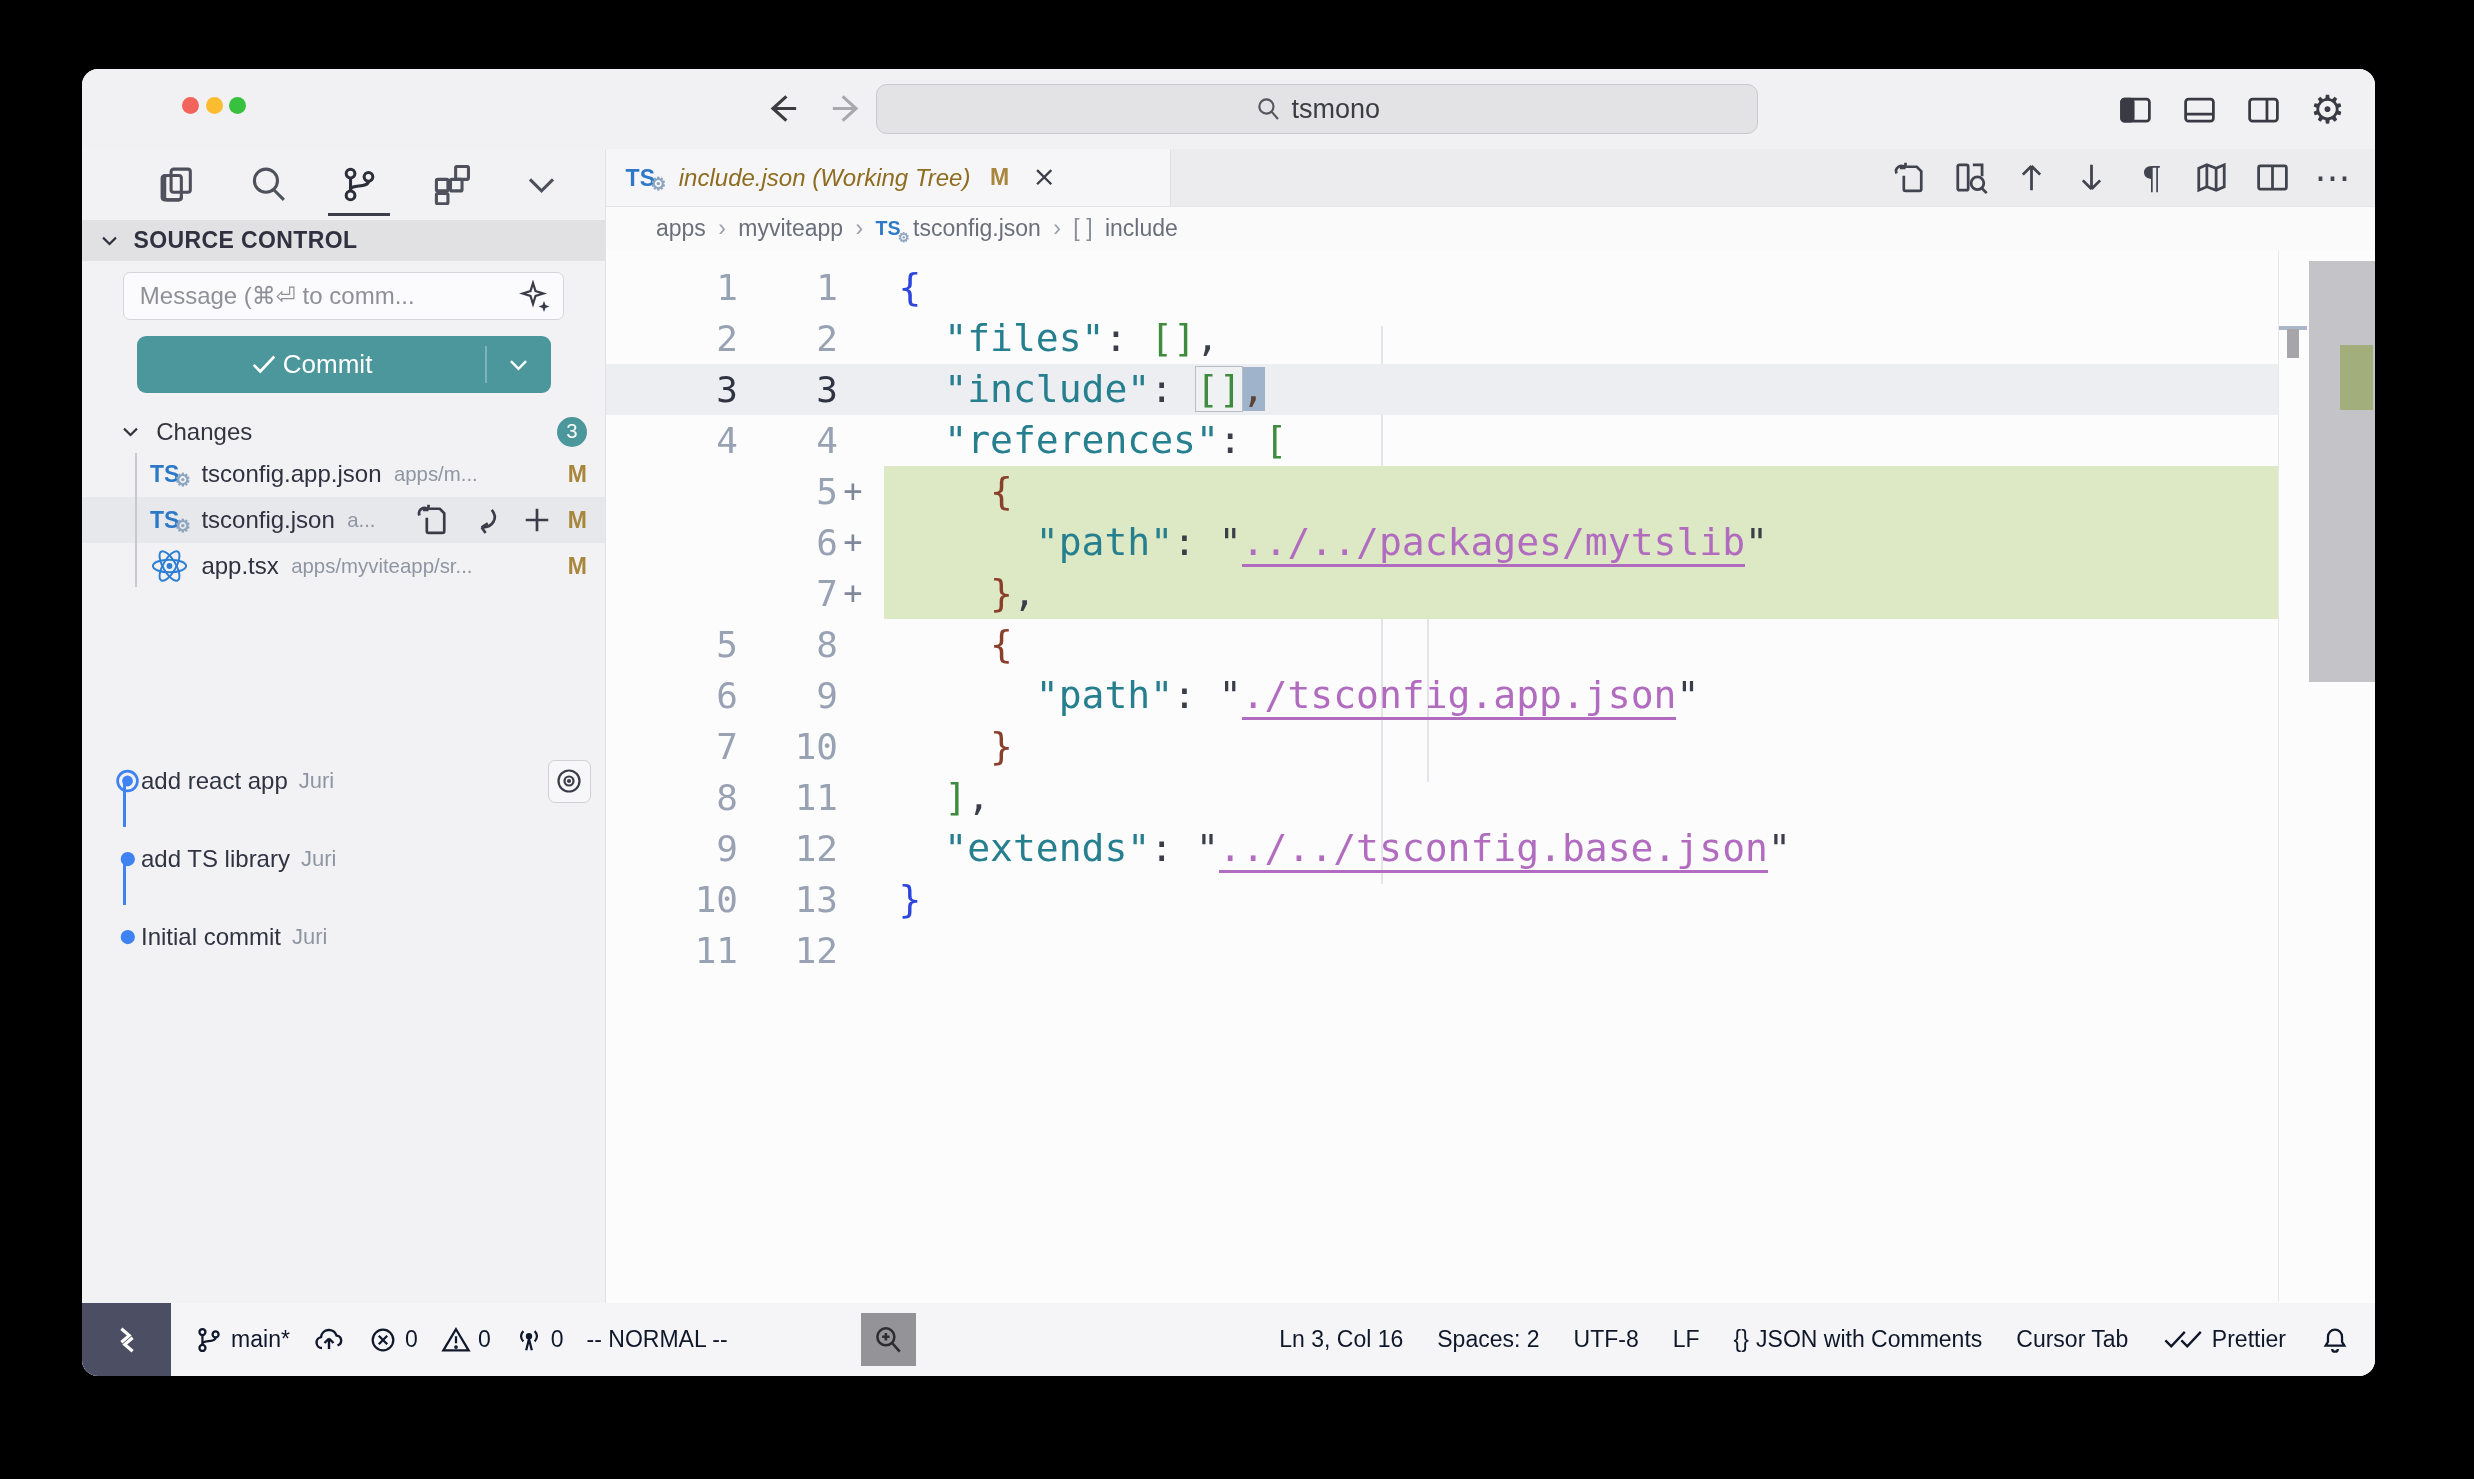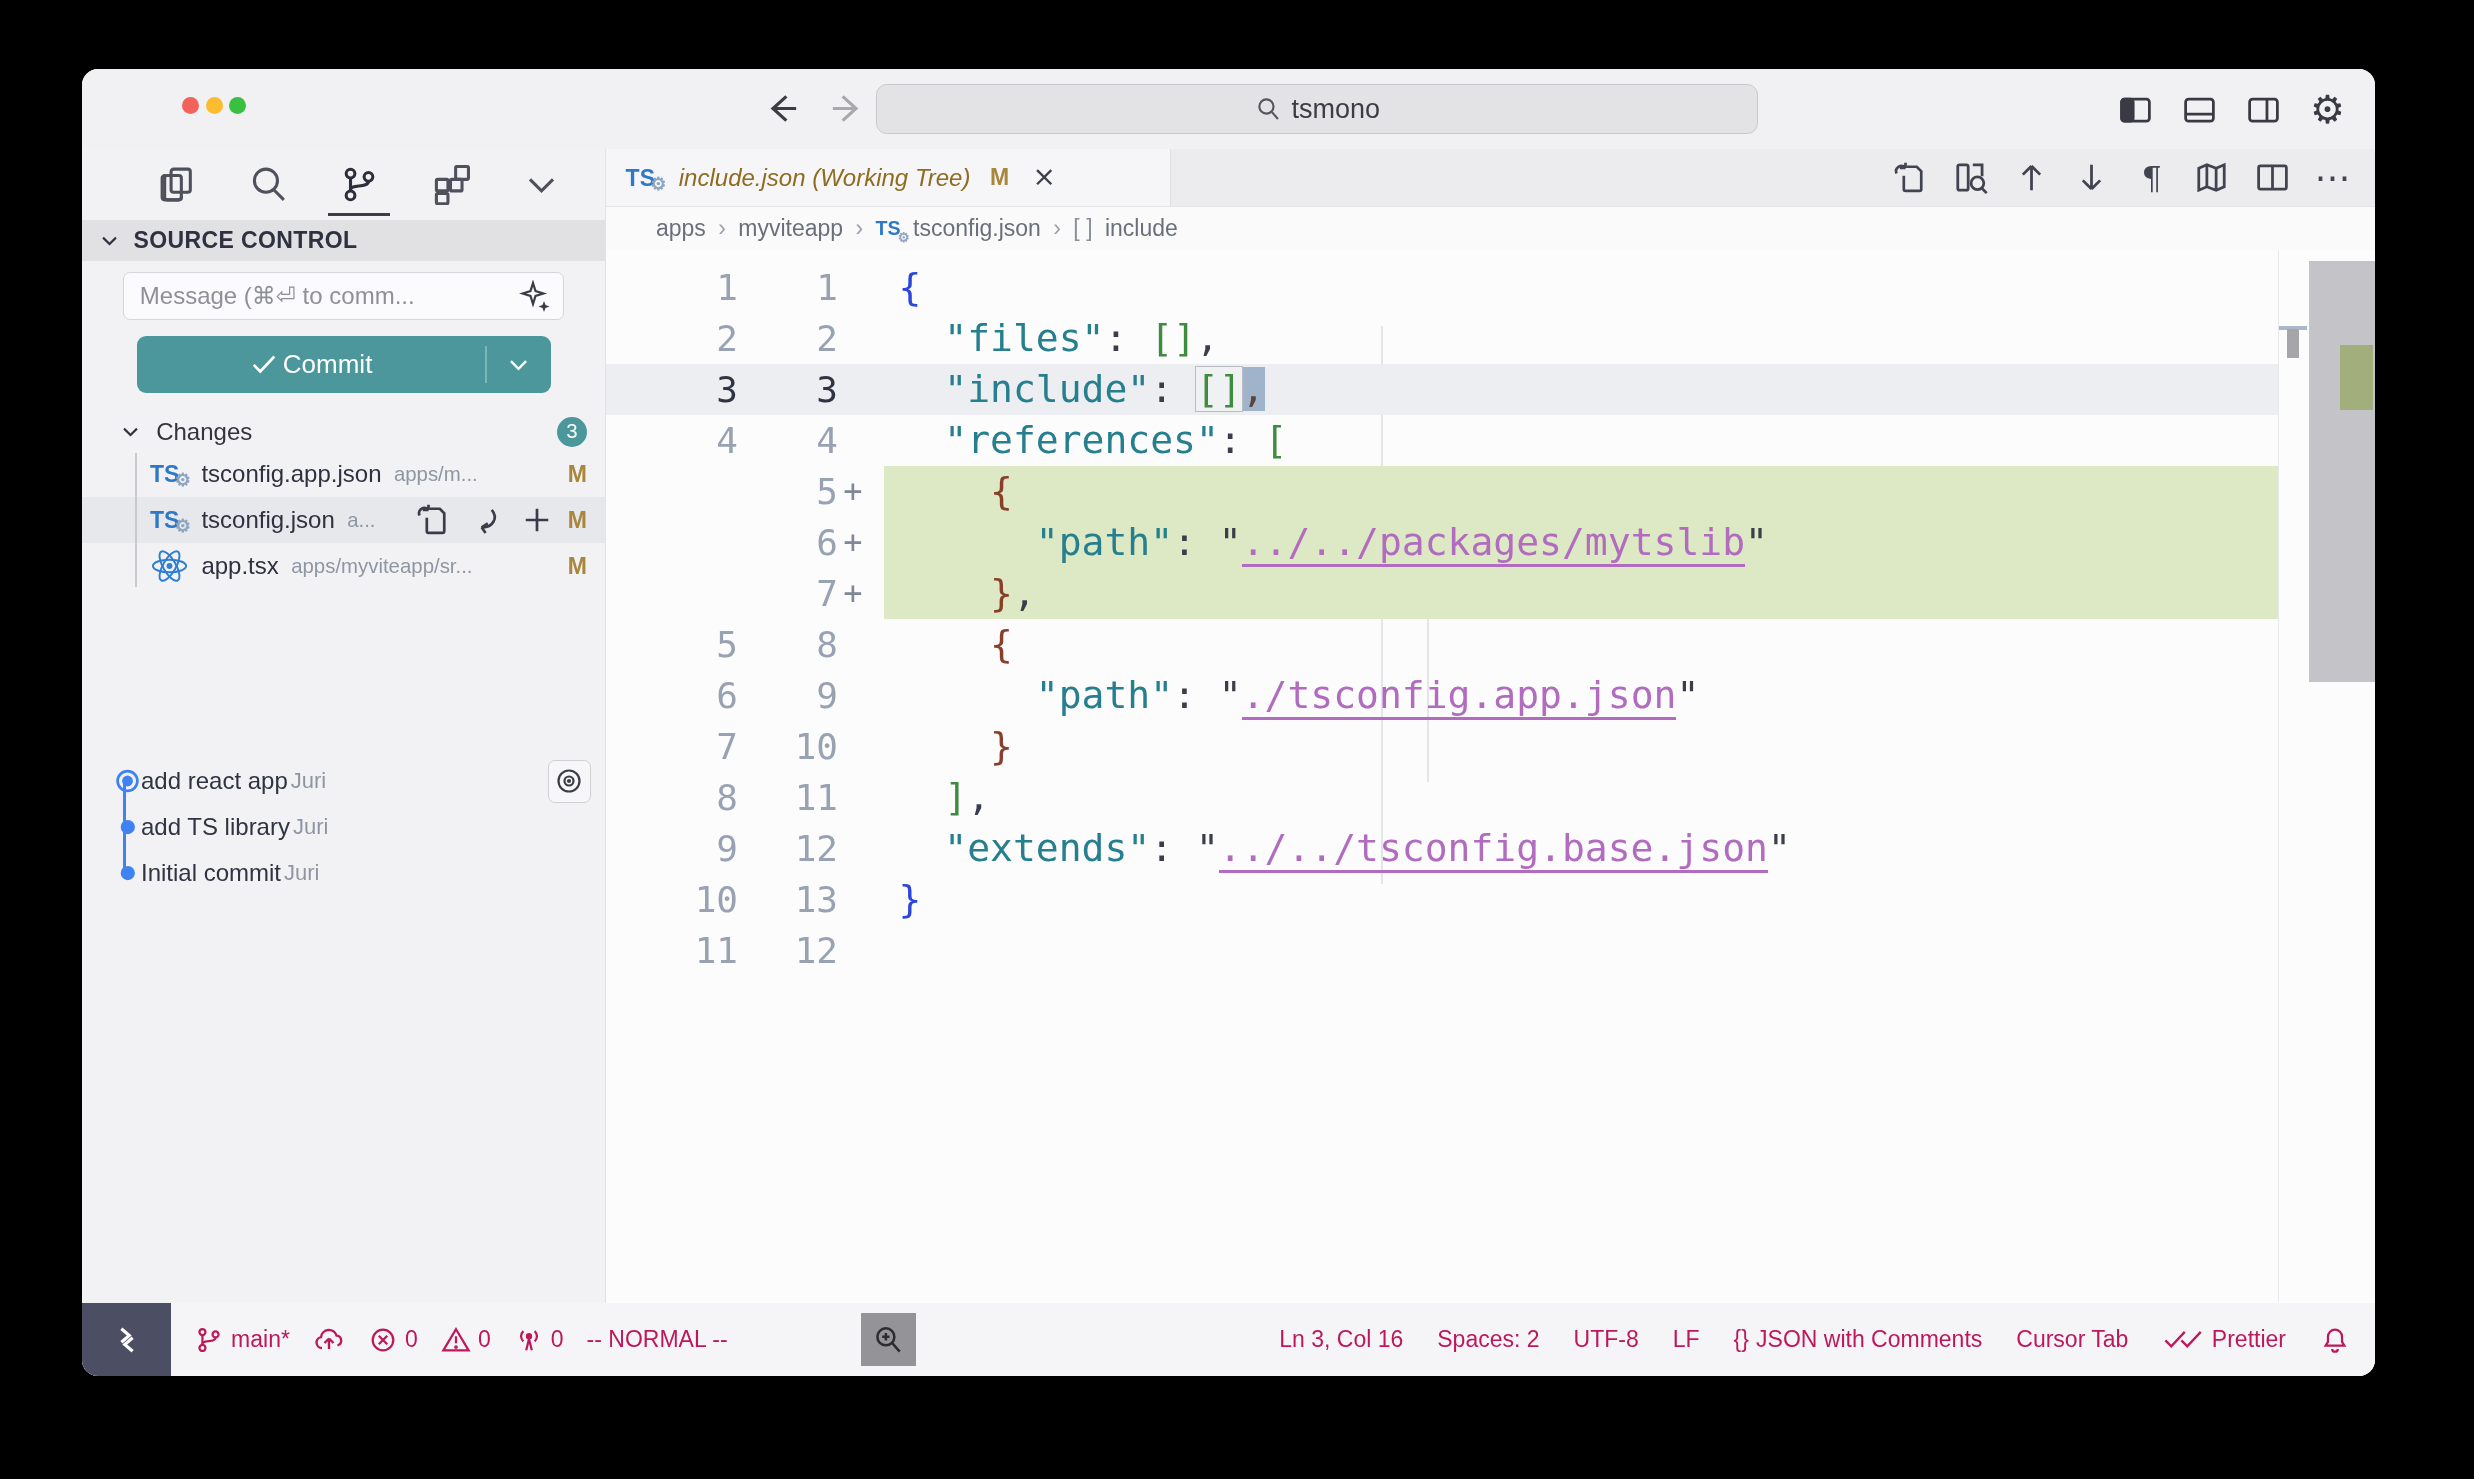--- a/index.html
+++ b/index.html
@@ -43,22 +43,22 @@
   #file-list::before{content:"";position:absolute;left:53px;top:1.8px;bottom:1.8px;width:1.8px;background:#c9c9cd;}
   .file-row{height:46px;display:flex;align-items:center;padding:0 18px 0 68px;gap:12.4px;font-size:24px;color:#2f3140;}
   .file-row.hovered{background:#e7e8ec;}
   .file-desc{font-size:20.4px;color:#8f96a3;white-space:nowrap;}
   .file-spacer{flex:1;}
   .file-badge{font-size:23px;font-weight:bold;color:#a8863b;}
   .row-actions{display:flex;gap:16px;color:#3a3d49;align-items:center;}
   .ts-ic{position:relative;width:39px;height:30px;color:#2d79c7;font-weight:bold;font-size:23px;line-height:30px;}
   .ts-ic .gear{position:absolute;right:-1.8px;bottom:-6.2px;font-size:18px;color:#8da6c0;}
   #graph-section{margin-top:169px;}
-  .commit-row{position:relative;height:46px;display:flex;align-items:center;padding:0 14.2px 0 59px;gap:3px;
-              font-size:24px;color:#303342;}
+  .commit-row{position:relative;height:46px;display:flex;align-items:center;padding:0 14.2px 0 59px;gap:11px;
+              font-size:24px;color:#303342;margin-top:32px;}
   .commit-author{font-size:22px;color:#8f96a3;}
   .graph-line{position:absolute;left:41px;top:0;bottom:0;width:2.7px;background:#3f83f2;}
   .node{position:absolute;left:32px;top:50%;transform:translateY(-50%);}
   .target-btn{margin-left:auto;width:41px;height:41px;border:1.8px solid #d0d0d4;border-radius:7.1px;background:#f7f7f9;
               display:flex;align-items:center;justify-content:center;color:#3a3d49;}
   
   #editor{position:absolute;left:524px;top:80px;width:1769px;height:1154px;background:#fcfcfd;}
   #tabstrip{height:57px;background:#ececef;display:flex;align-items:stretch;border-bottom:1.8px solid #e4e4e7;}
   #tab-active{width:526px;background:#f6f6f8;display:flex;align-items:center;gap:14.2px;padding:0 18px 0 19.6px;
               border-right:1.8px solid #e0e0e3;}
@@ -93,21 +93,21 @@
   .c-cur{background:#9fb3ca;color:#5c4338;}
   .iguide{position:absolute;width:1.8px;background:#e3e5e9;}
   
   #minimap{position:absolute;right:66px;top:0;bottom:0;width:30px;background:#fcfcfd;border-left:1.8px solid #e8e8ea;}
   #mm-line{position:absolute;right:68px;top:76px;width:28.4px;height:4.4px;background:#a9b7c9;}
   #mm-block{position:absolute;right:76px;top:79px;width:12.4px;height:29px;background:#a6a6aa;}
   #scroll-thumb{position:absolute;right:0;top:10.7px;width:66px;height:421px;background:#c4c4c8;}
   #ov-green{position:absolute;right:1.8px;top:95px;width:33px;height:65px;background:#a3ae7d;}
   
   #statusbar{position:absolute;left:0;bottom:0;width:100%;height:73px;background:#f5f5f7;display:flex;
-             align-items:center;color:#be185d;font-size:23px;}
+             align-items:center;color:#0f172a;font-size:23px;}
   #remote{width:89px;height:100%;background:#4c4e63;color:#fff;display:flex;align-items:center;justify-content:center;flex:none;}
   .sb-item{display:flex;align-items:center;gap:7.1px;margin-left:23px;white-space:nowrap;}
   #sb-right{margin-left:auto;display:flex;align-items:center;padding-right:25px;}
   #sb-right .sb-item{margin-left:34px;}
   #sb-zoom{width:55px;height:53px;background:#939398;display:flex;align-items:center;justify-content:center;
            color:#2c2c31;margin-left:133px;}
   .dblcheck{display:flex;}
   .dblcheck svg:last-child{margin-left:-11.6px;}
 </style>
 </head>

